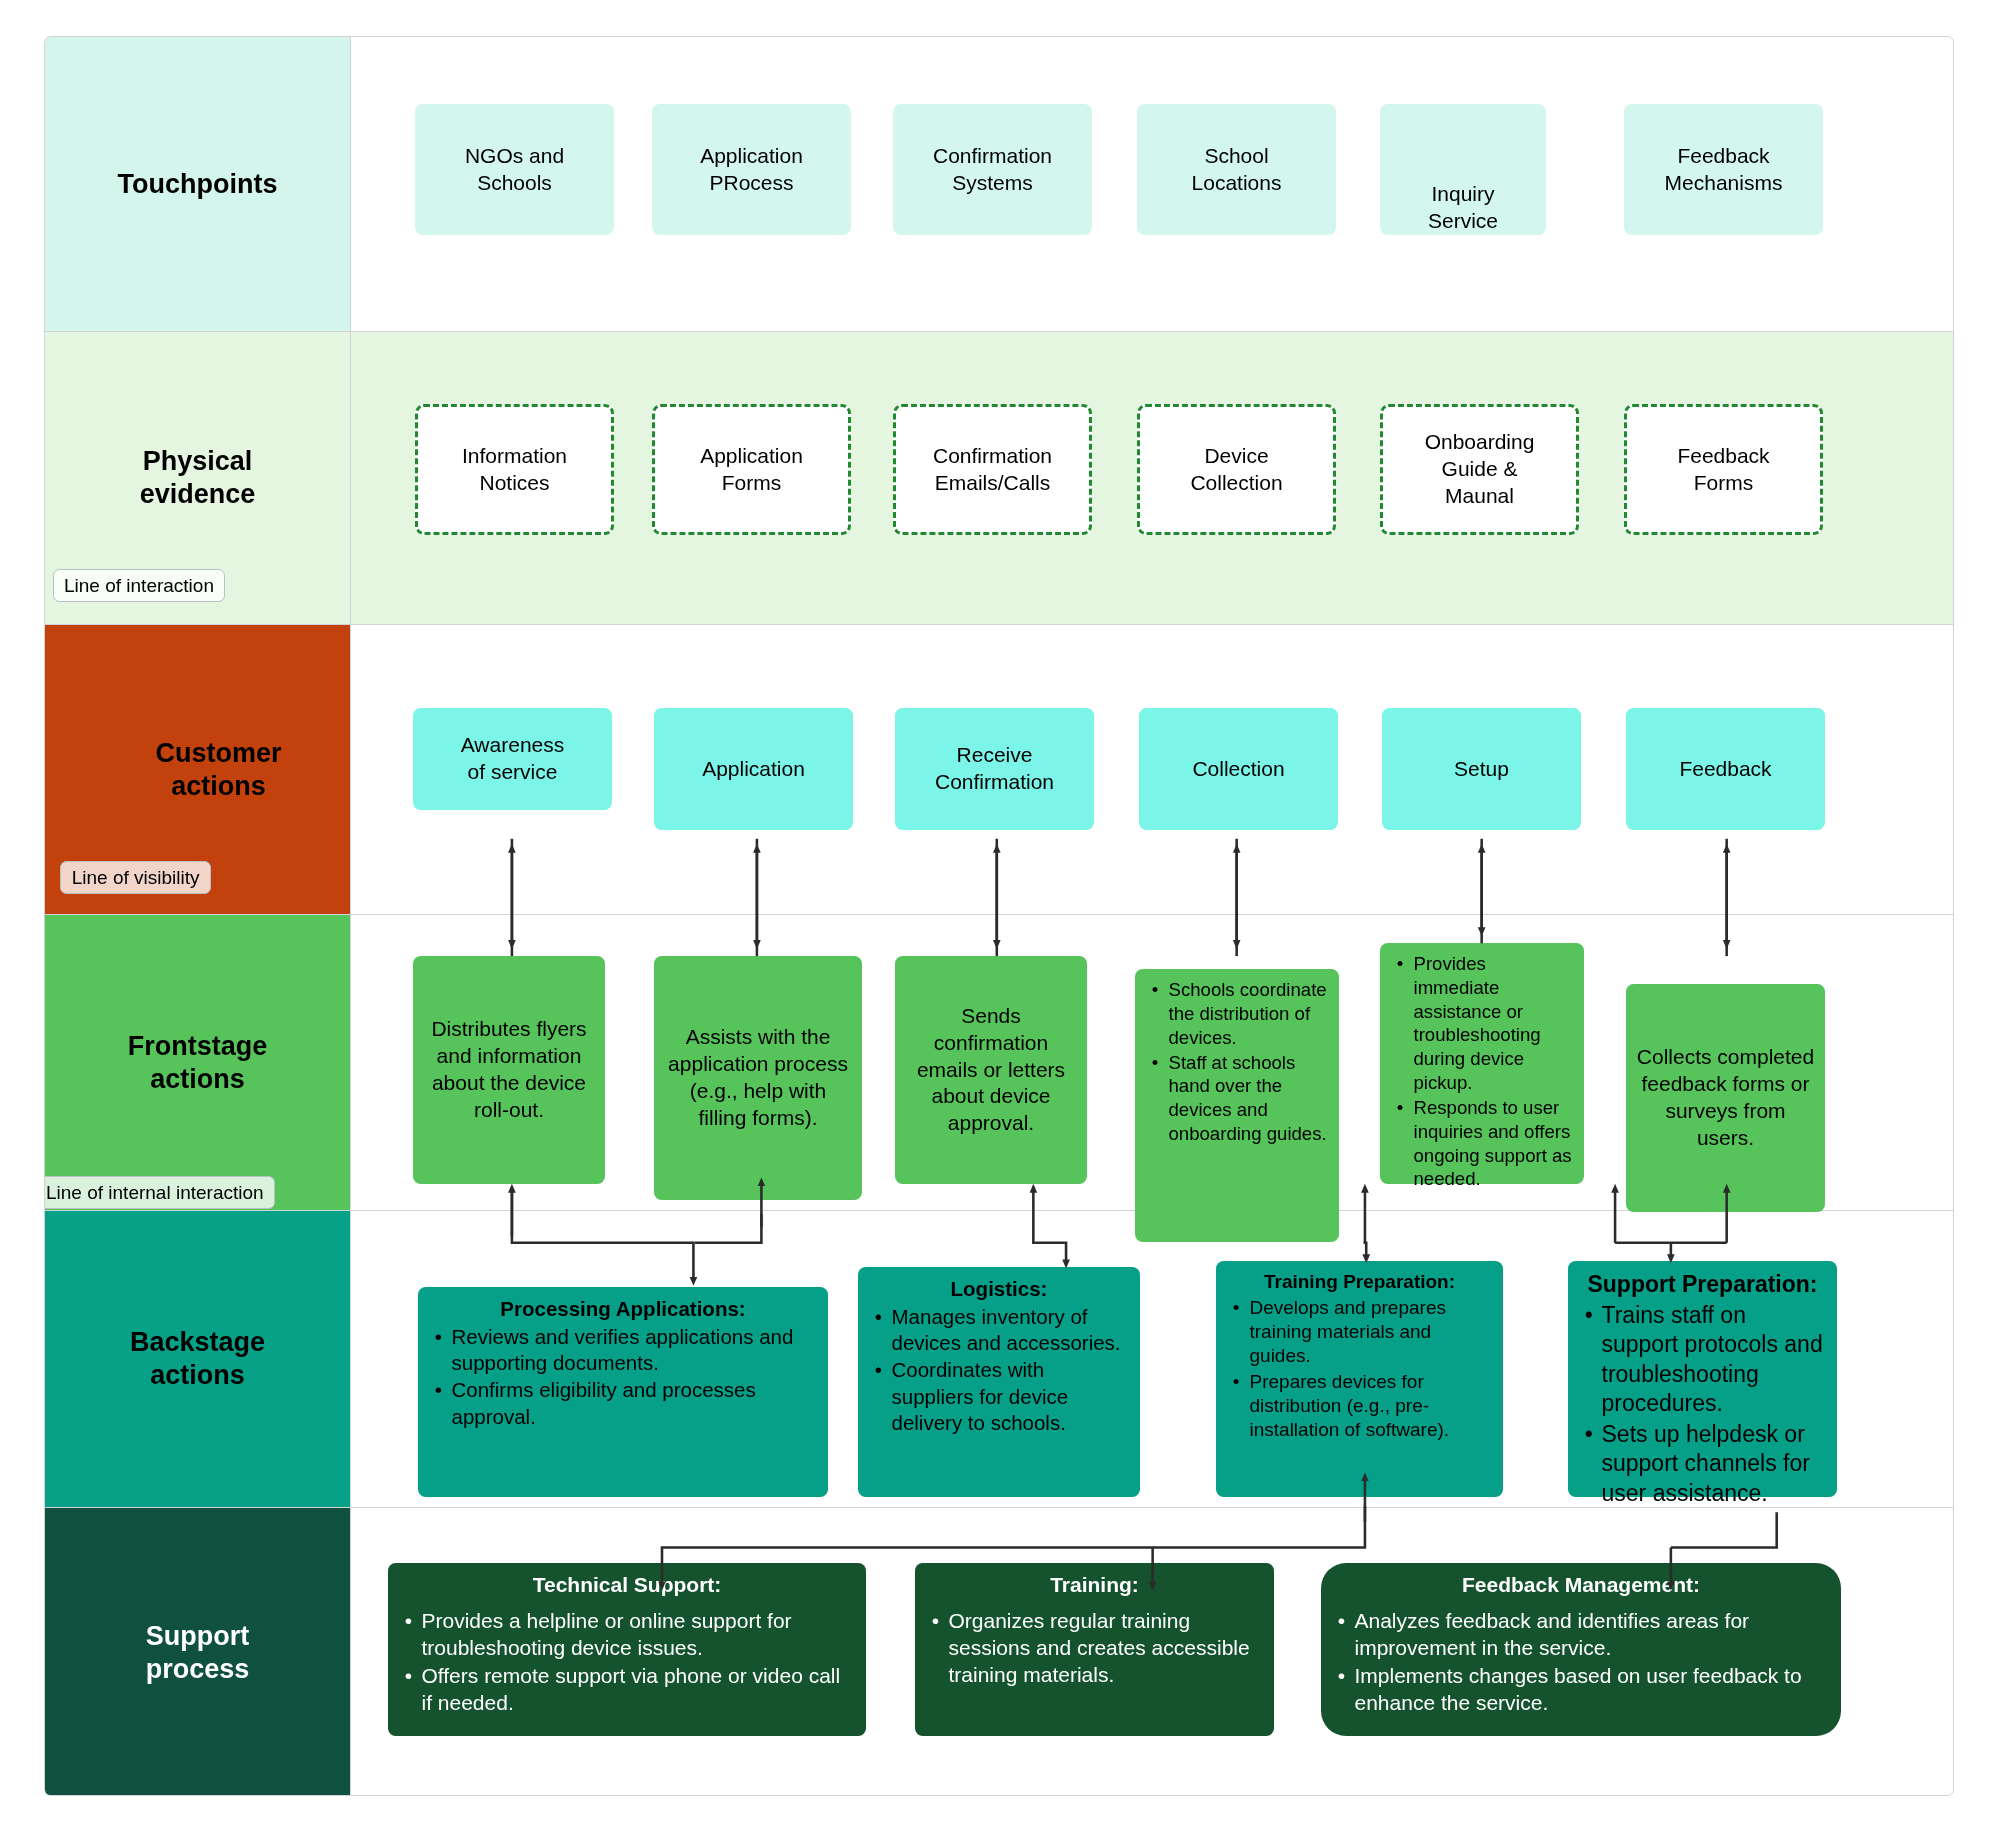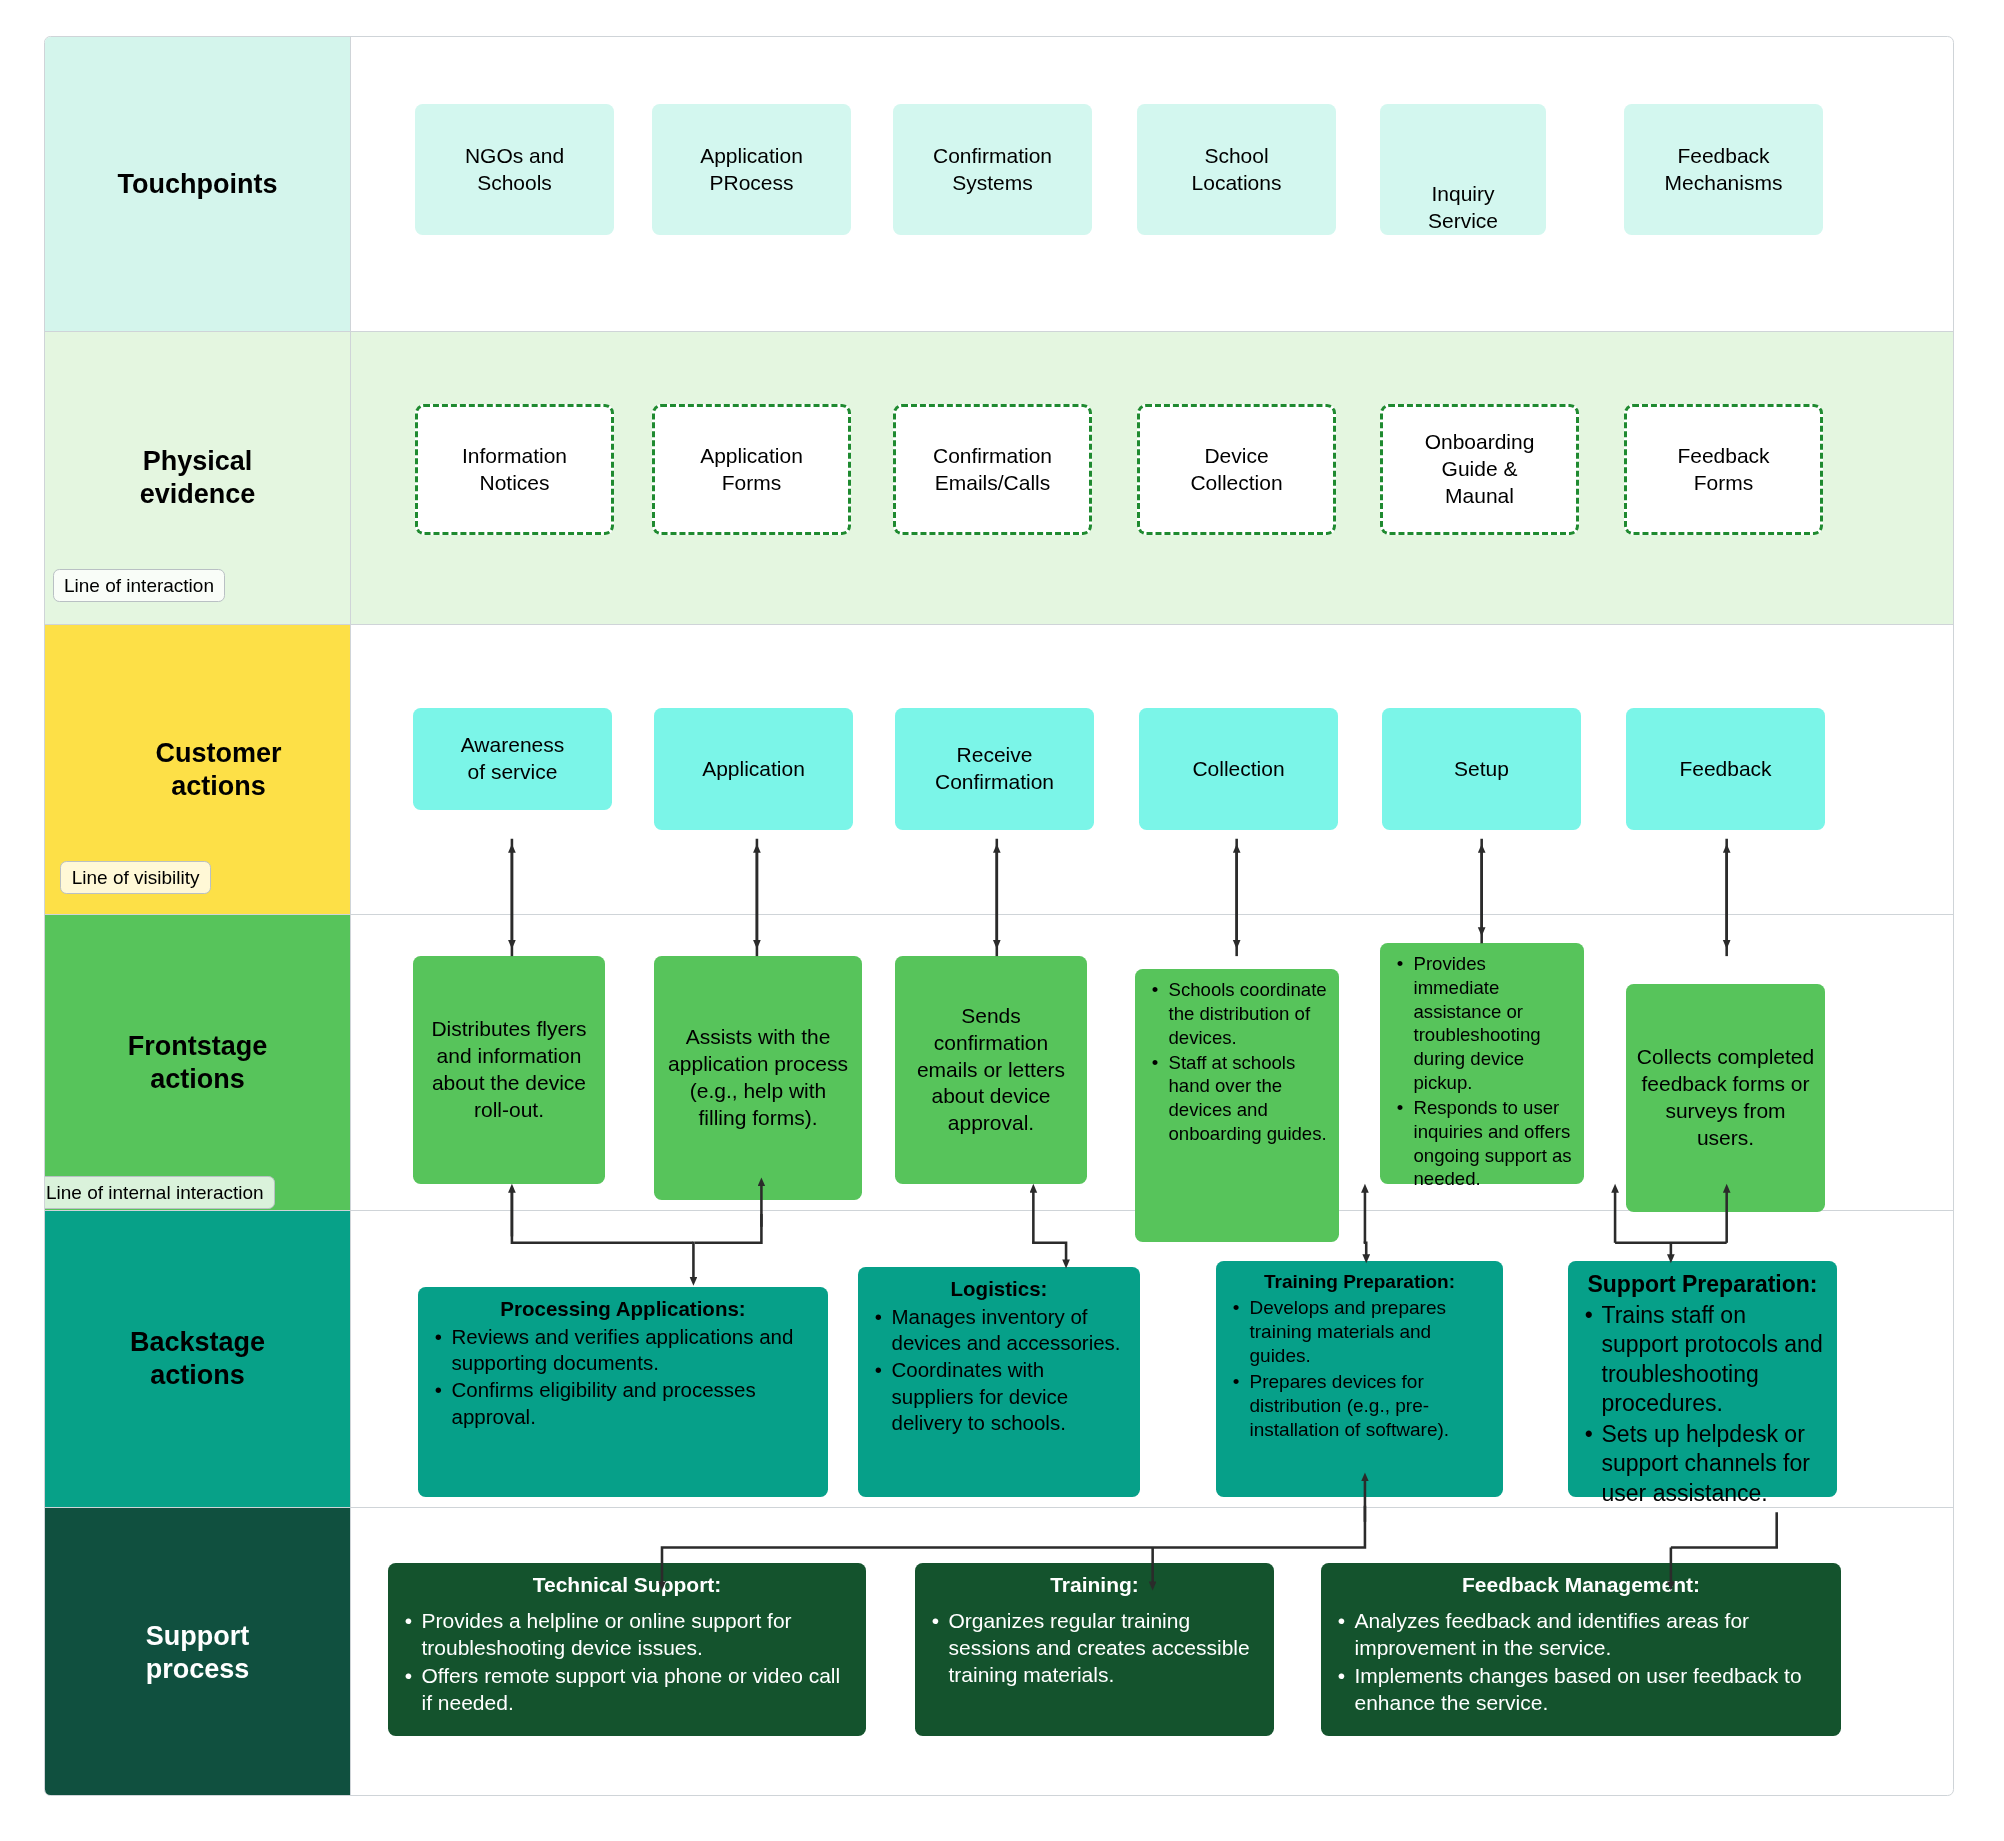--- a/index.html
+++ b/index.html
@@ -23,21 +23,21 @@
     position:absolute;left:0;top:0;bottom:0;width:306px;
     display:flex;align-items:center;justify-content:center;
     font-weight:bold;text-align:center;line-height:1.22;
     box-sizing:border-box;
   }
   .rowbody{position:absolute;left:306px;right:0;top:0;bottom:0;}
 
   
   .lbl-touch{background:#d4f5ec;color:#000;font-size:27px;border-right:1.9px solid #cfd4d8;}
   .lbl-phys{background:#e4f6e0;color:#000;font-size:27px;border-right:1.9px solid #cfd4d8;}
-  .lbl-cust{background:#fde047;color:#000;font-size:27px;border-right:1.9px solid #cfd4d8;padding-left:42px;}
+  .lbl-cust{background:#c2410c;color:#000;font-size:27px;border-right:1.9px solid #cfd4d8;padding-left:42px;}
   .lbl-front{background:#57c45b;color:#000;font-size:27px;border-right:1.9px solid #cfd4d8;}
   .lbl-back{background:#07a188;color:#000;font-size:27px;border-right:1.9px solid #cfd4d8;}
   .lbl-supp{background:#10503f;color:#ffffff;font-size:27px;border-right:1.9px solid #cfd4d8;text-align:center;}
 
   .body-phys{background:#e4f6e0;}
 
   
   .card{
     position:absolute;box-sizing:border-box;
     display:flex;flex-direction:column;align-items:center;justify-content:center;
@@ -260,21 +260,21 @@
           <li>Provides a helpline or online support for troubleshooting device issues.</li>
           <li>Offers remote support via phone or video call if needed.</li>
         </ul>
       </div>
       <div class="card card-supp card-list" style="left:564px;top:55px;width:359px;height:173px;font-size:21px;">
         <div class="hdr">Training:</div>
         <ul>
           <li>Organizes regular training sessions and creates accessible training materials.</li>
         </ul>
       </div>
-      <div class="card card-supp card-list" style="left:970px;top:55px;width:520px;height:173px;font-size:21px;">
+      <div class="card card-supp card-list" style="left:970px;top:55px;width:520px;height:173px;font-size:21px;border-radius:25px;">
         <div class="hdr">Feedback Management:</div>
         <ul>
           <li>Analyzes feedback and identifies areas for improvement in the service.</li>
           <li>Implements changes based on user feedback to enhance the service.</li>
         </ul>
       </div>
     </div>
   </div>
 
   <div class="linebadge" style="left:7.7px;top:532px;">

